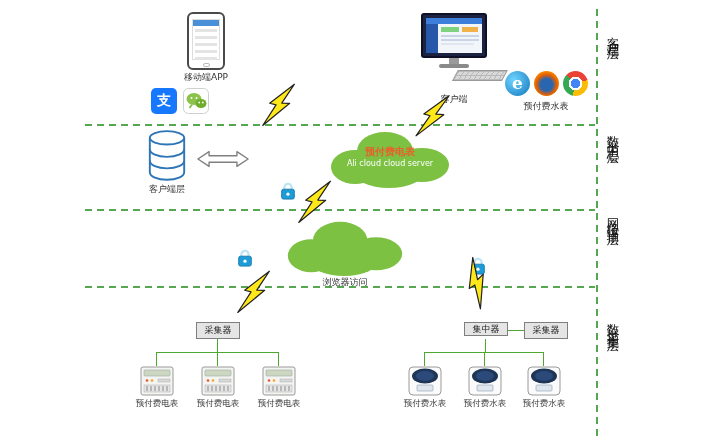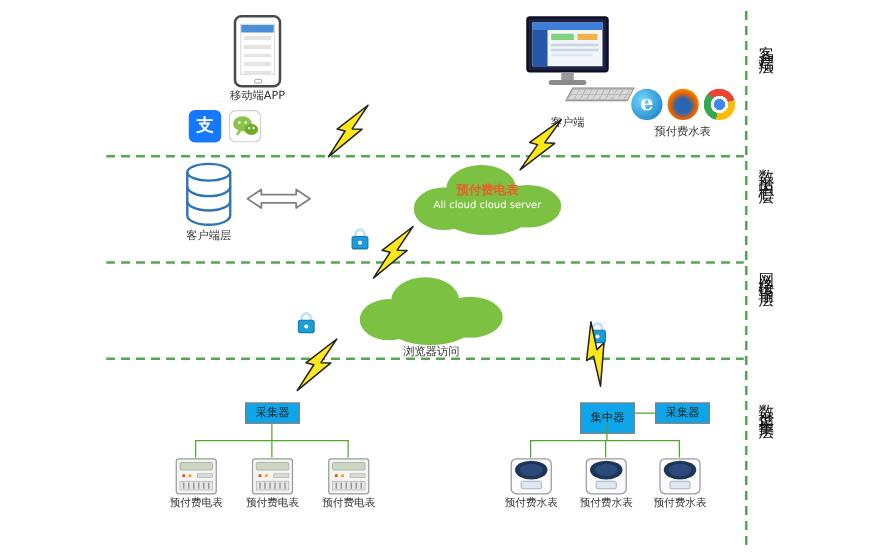--- a/index.html
+++ b/index.html
@@ -12,21 +12,21 @@
   .hline { height:2px; background:repeating-linear-gradient(90deg,#55A84F 0 7px, transparent 7px 12px); }
   .vline { width:2px; background:repeating-linear-gradient(0deg,#55A84F 0 7px, transparent 7px 12px); }
 
   
   .gline { background:#4EA72E; }
 
   .lbl { font-size:9px; color:#333; text-align:center; line-height:1.25; }
   .sm  { font-size:8.5px; }
   .layer-lbl { writing-mode:vertical-rl; font-size:12.5px; letter-spacing:4px; color:#111; }
 
-  .box { background:#0ea5e9; border:1px solid #7f7f7f; font-size:9px; color:#222;
+  .box { background:#e5e5e5; border:1px solid #7f7f7f; font-size:9px; color:#222;
          display:flex; align-items:center; justify-content:center; }
 
   .bolt polygon { fill:#FFE81A; stroke:#222; stroke-width:1.3; stroke-linejoin:round; }
   .cloud ellipse { fill:#7CC142; }
 
   .browser { width:25px; height:25px; border-radius:50%; display:flex; align-items:center; justify-content:center; }
   .ie { background:radial-gradient(circle at 35% 35%, #6fd4ff, #1276bc); color:#fff; font-size:17px; font-weight:bold; font-family:"DejaVu Serif",serif; line-height:1; }
   .firefox { background:radial-gradient(circle at 50% 55%, #2a65b0 0 32%, #e66000 55%, #ff9500 78%, #ffb347 100%); }
   .chrome { background:radial-gradient(circle at 50% 50%, #4285F4 0 4.5px, #fff 4.5px 7px, rgba(0,0,0,0) 7px),
                        conic-gradient(from -45deg, #EA4335 0 33%, #FBBC05 0 66%, #34A853 0 100%); }
@@ -196,21 +196,21 @@
     <circle cx="7" cy="14.5" r="1.3" fill="#e4572e"></circle>
       <circle cx="12" cy="14.5" r="1.3" fill="#f4a523"></circle>
     <rect x="18" y="13" width="12" height="3" fill="#d9d9d9" stroke="#aaa" stroke-width="0.5"></rect>
     <rect x="4" y="19" width="26" height="7" fill="#e6e6e6" stroke="#aaa" stroke-width="0.5"></rect>
     <path d="M7 20 V25 M11 20 V25 M15 20 V25 M19 20 V25 M23 20 V25 M27 20 V25" stroke="#888" stroke-width="1"></path>
   </svg>
   <div class="abs lbl sm" style="left:130px;top:398px;width:54px;">预付费电表</div>
   <div class="abs lbl sm" style="left:191px;top:398px;width:54px;">预付费电表</div>
   <div class="abs lbl sm" style="left:252px;top:398px;width:54px;">预付费电表</div>
 
-  <div class="abs box" style="left:464px;top:322px;width:44px;height:25px;">
+  <div class="abs box" style="left:464px;top:322px;width:44px;height:14px;">
     <span>集中器</span>
   </div>
   <div class="abs gline" style="left:508px;top:330px;width:16px;height:1px;"></div>
   <div class="abs box" style="left:524px;top:322px;width:44px;height:17px;">
     <span>采集器</span>
   </div>
   <div class="abs gline" style="left:485px;top:339px;width:1px;height:13px;"></div>
   <div class="abs gline" style="left:424px;top:352px;width:120px;height:1px;"></div>
   <div class="abs gline" style="left:424px;top:352px;width:1px;height:14px;"></div>
   <div class="abs gline" style="left:484px;top:352px;width:1px;height:14px;"></div>

